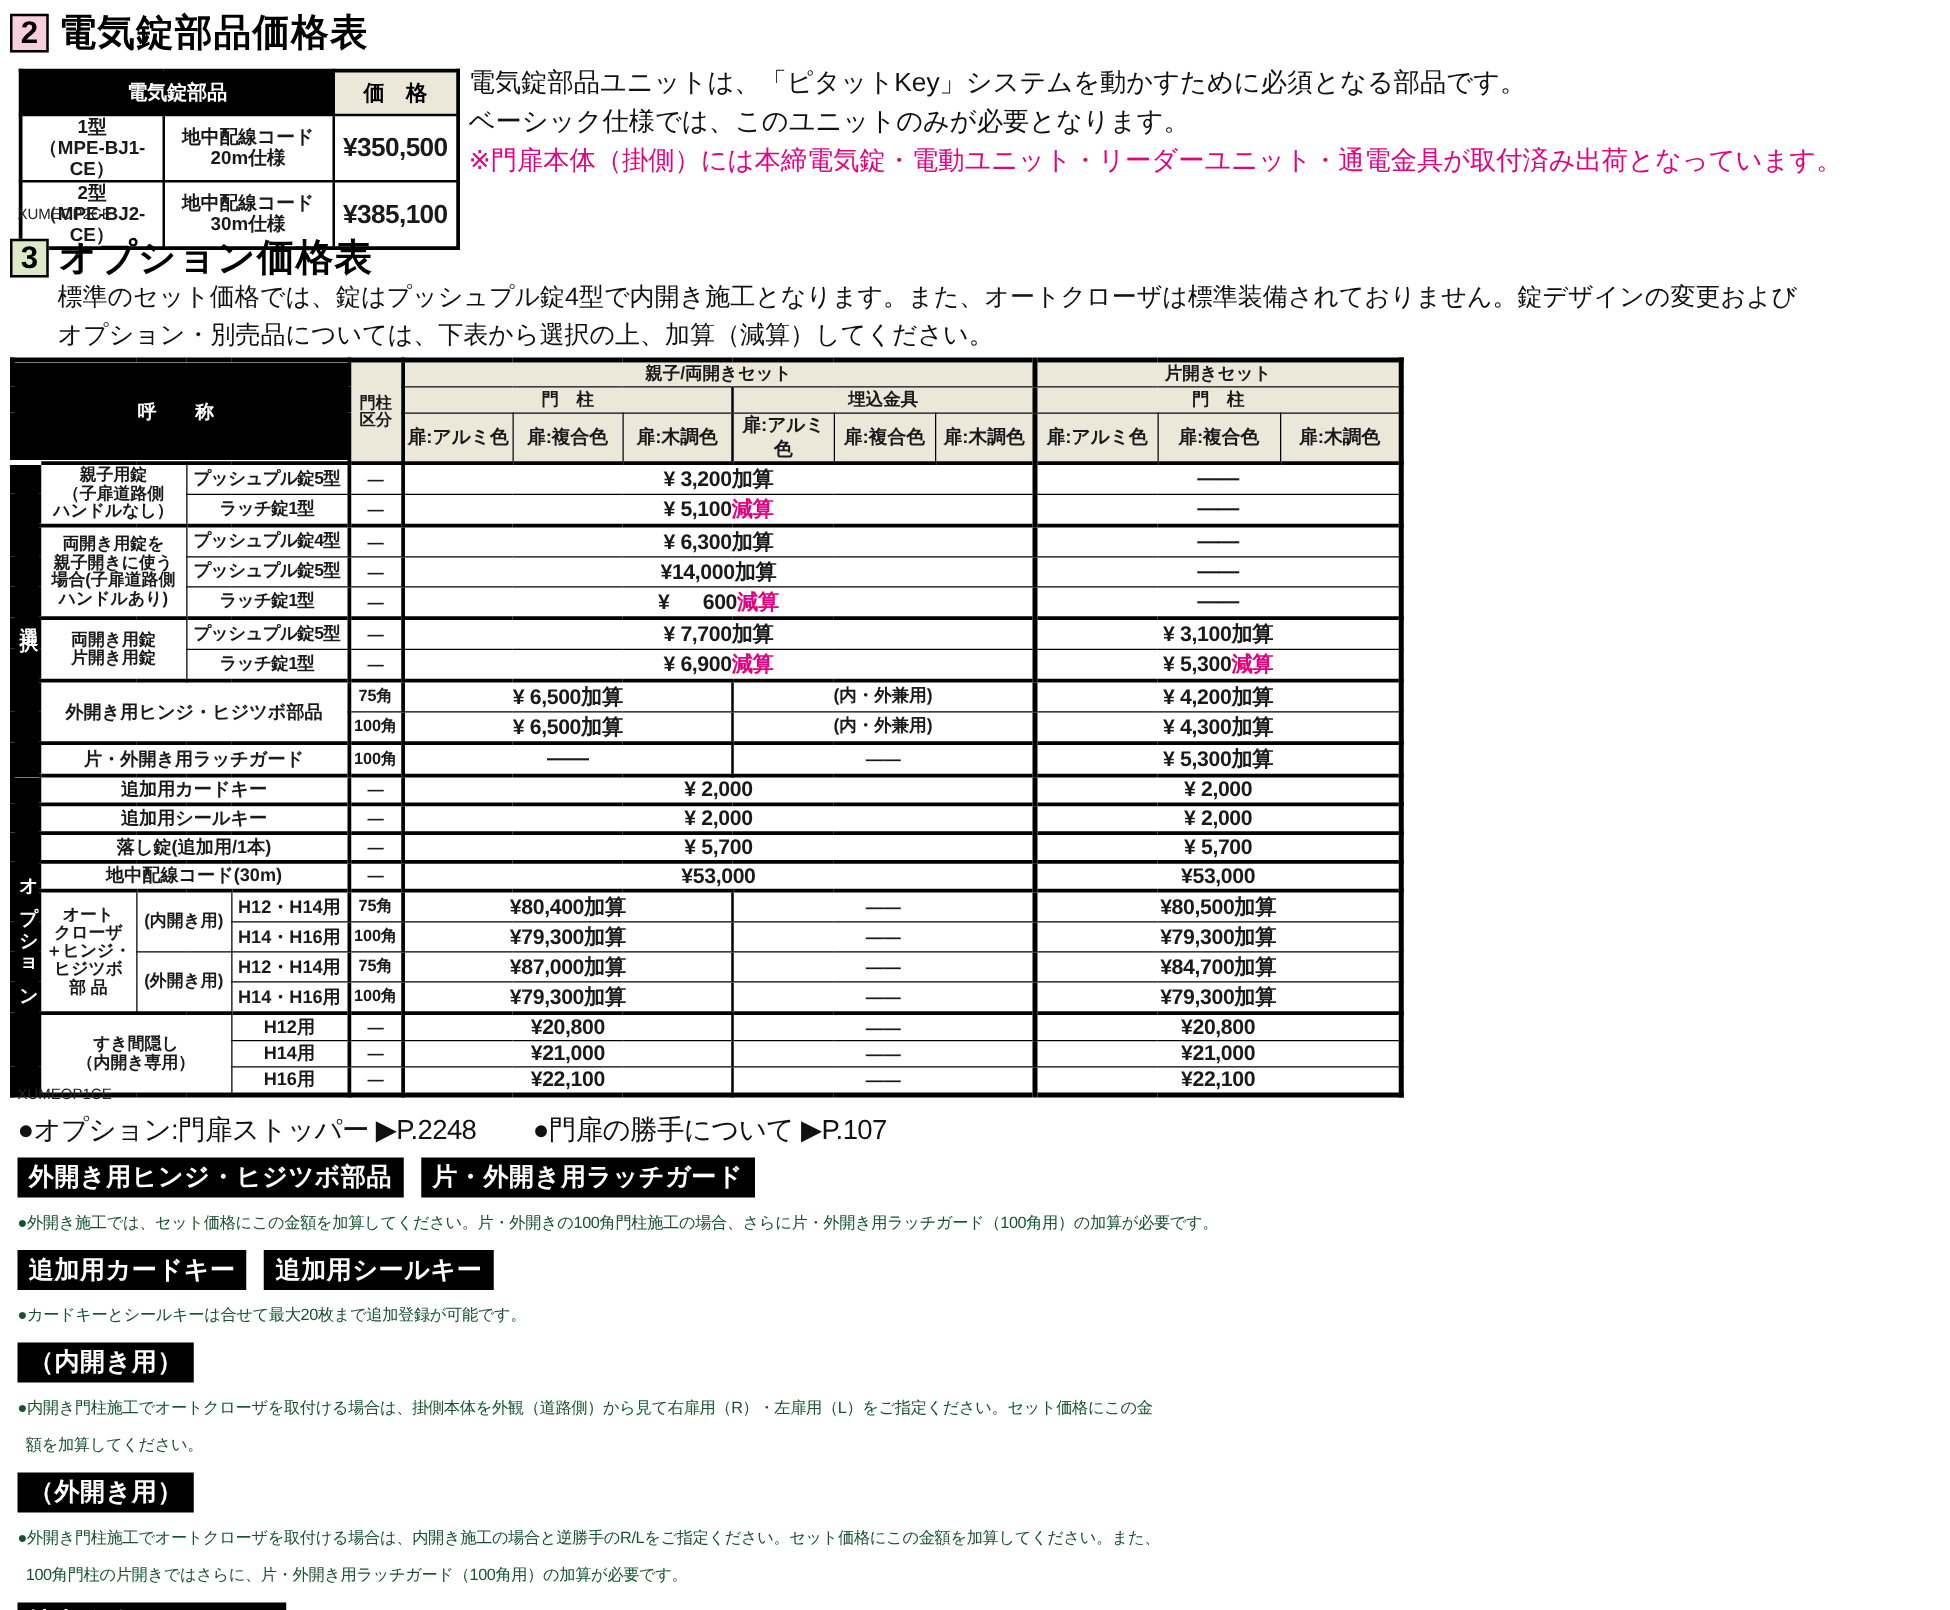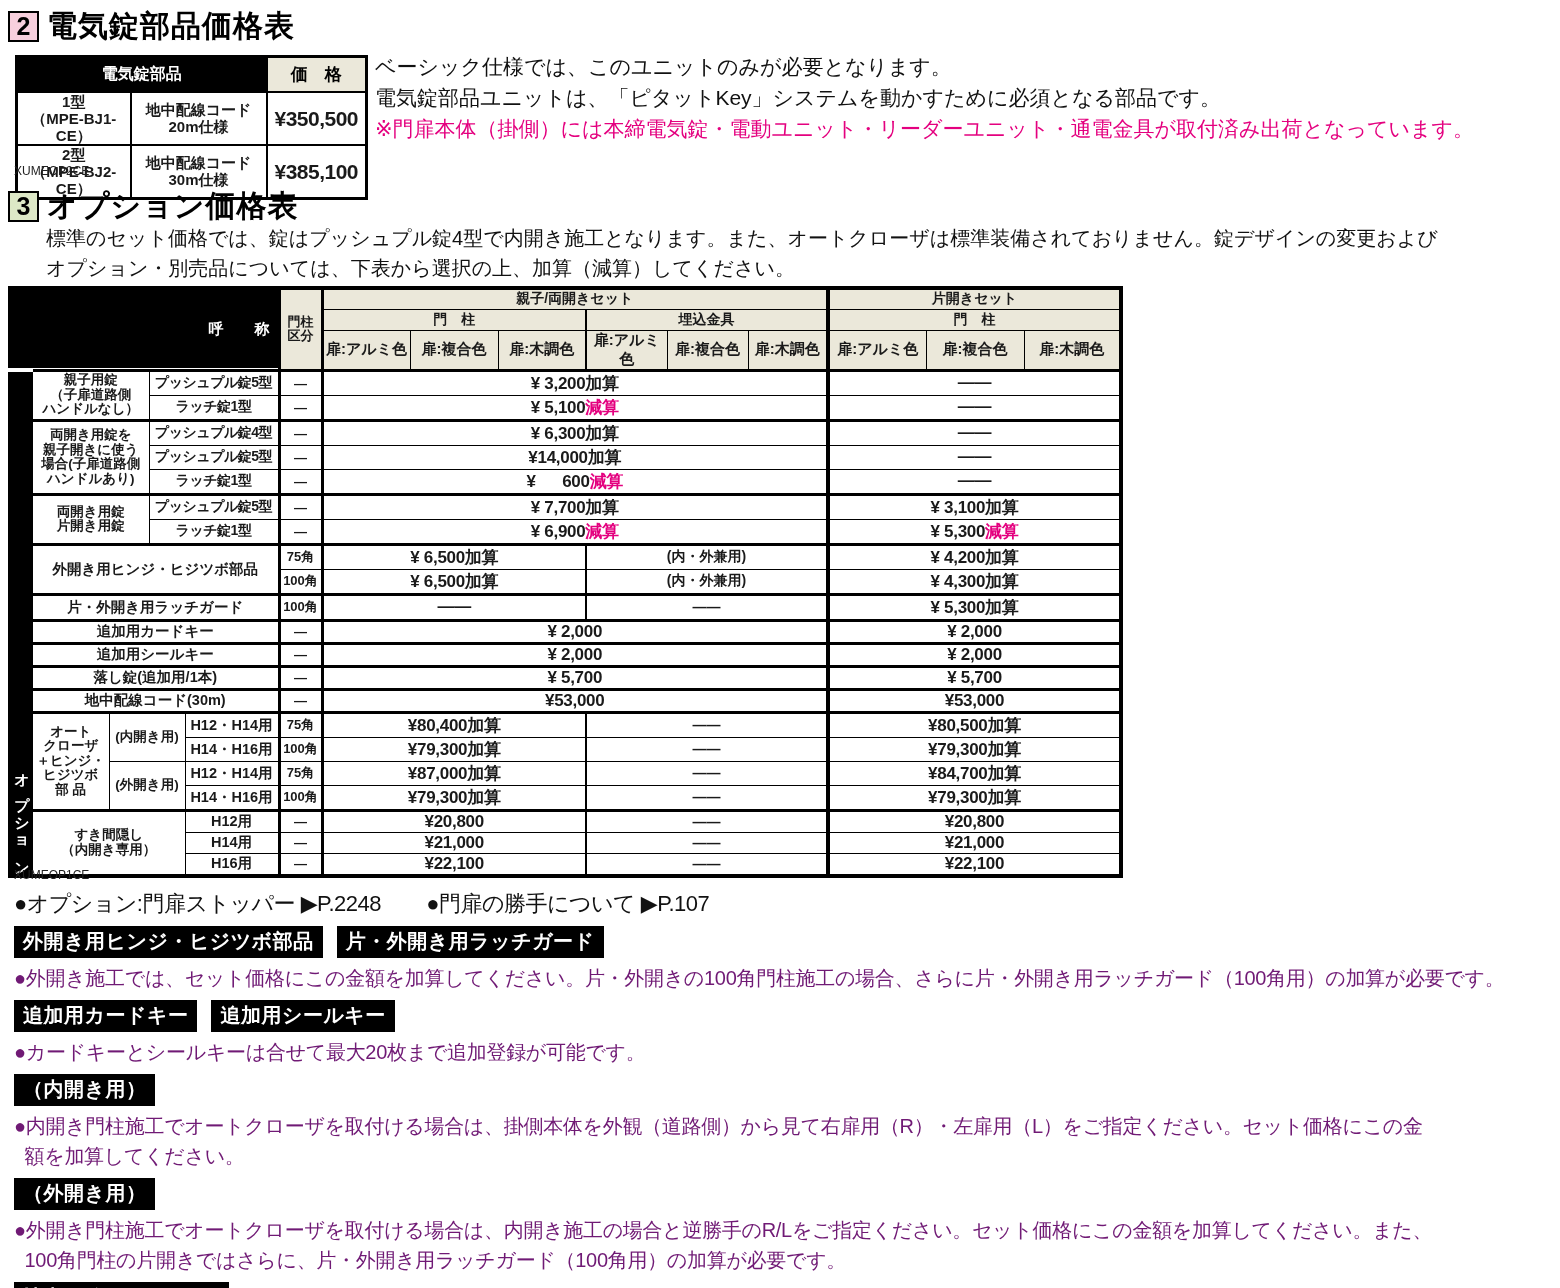--- a/index.html
+++ b/index.html
@@ -33,21 +33,21 @@
 
   .sec3-intro { position:absolute; left:46px; top:223px; font-size:20px; line-height:30px;
                 color:#111; white-space:pre-line; }
 
   
   .opt { position:absolute; left:8px; top:286px; border-collapse:collapse;
          table-layout:fixed; border:4px solid #000; }
   .opt th, .opt td { border:1px solid #000; padding:0; text-align:center;
          vertical-align:middle; overflow:hidden; background:#fff; }
   .opt .bg   { background:#ebe8da; }
-  .opt .blk  { background:#000; color:#fff;text-align:right; }
+  .opt .blk  { background:#000; color:#fff; }
   .opt tr    { height:21px; }
   .opt .h1   { font-size:14px; font-weight:bold; }
   .opt .name-hd { font-size:15px; font-weight:bold; letter-spacing:8px; }
   .opt .kubun-hd { font-size:13px; font-weight:bold; line-height:14px; white-space:pre-line; }
   .opt .door { font-size:15px; font-weight:bold; }
   .opt .band { writing-mode:vertical-rl; text-orientation:upright;
                font-size:15px; font-weight:bold; letter-spacing:5px;
                border-top:4px solid #fff; border-right:2px solid #000; }
   .opt .g   { font-size:13.5px; font-weight:bold; line-height:14.5px; white-space:pre-line; }
   .opt .l   { font-size:14px; font-weight:bold; letter-spacing:-0.5px; }
@@ -62,21 +62,21 @@
   .opt .hb3   { border-bottom:3px solid #000; }
   .opt tr.gsep th, .opt tr.gsep td { border-top:3px solid #000; }
 
   
   .notes { position:absolute; left:14px; top:868px; width:1545px; }
   .opt-line { margin-top:7px; font-size:22px; color:#111; letter-spacing:-0.5px; }
   .opt-line .gap { display:inline-block; width:34px; }
   .label-row { margin-top:7px; margin-bottom:5px;font-family:Liberation Serif, serif; }
   .blk-label { display:inline-block; background:#000; color:#fff; font-size:20px;
                font-weight:bold; padding:2px 9px 3px; margin-right:10px; letter-spacing:0.5px; }
-  .note-p { font-size:20px; line-height:30px; color:#701a75; white-space:pre-wrap;
+  .note-p { font-size:13px; line-height:30px; color:#14532d; white-space:pre-wrap;
             letter-spacing:-0.3px; margin-bottom:3px; }
 </style>
 </head>
 <body>
 
 <div class="sec-head" style="left:8px; top:6px;">
   <div class="num-box num-pink">2</div>
   <div class="sec-title">電気錠部品価格表</div>
 </div>
 
@@ -103,22 +103,22 @@
 （MPE-BJ2-CE）</td>
     <td>地中配線コード
 30m仕様</td>
     <td class="price">¥385,100</td>
   </tr>
 </tbody>
   </table>
 <div class="code-label" style="left:14px; top:164px;">XUMEOP2CE</div>
 
 <div class="sec2-text">
+  <div>電気錠部品ユニットは、「ピタットKey」システムを動かすために必須となる部品です。</div>
   <div>ベーシック仕様では、このユニットのみが必要となります。</div>
-  <div>電気錠部品ユニットは、「ピタットKey」システムを動かすために必須となる部品です。</div>
   <div class="note">※門扉本体（掛側）には本締電気錠・電動ユニット・リーダーユニット・通電金具が取付済み出荷となっています。</div>
 </div>
 
 <div class="sec-head" style="left:8px; top:186px;">
   <div class="num-box num-green">3</div>
   <div class="sec-title">オプション価格表</div>
 </div>
 <div class="sec3-intro">標準のセット価格では、錠はプッシュプル錠4型で内開き施工となります。また、オートクローザは標準装備されておりません。錠デザインの変更および
 オプション・別売品については、下表から選択の上、加算（減算）してください。</div>
 

